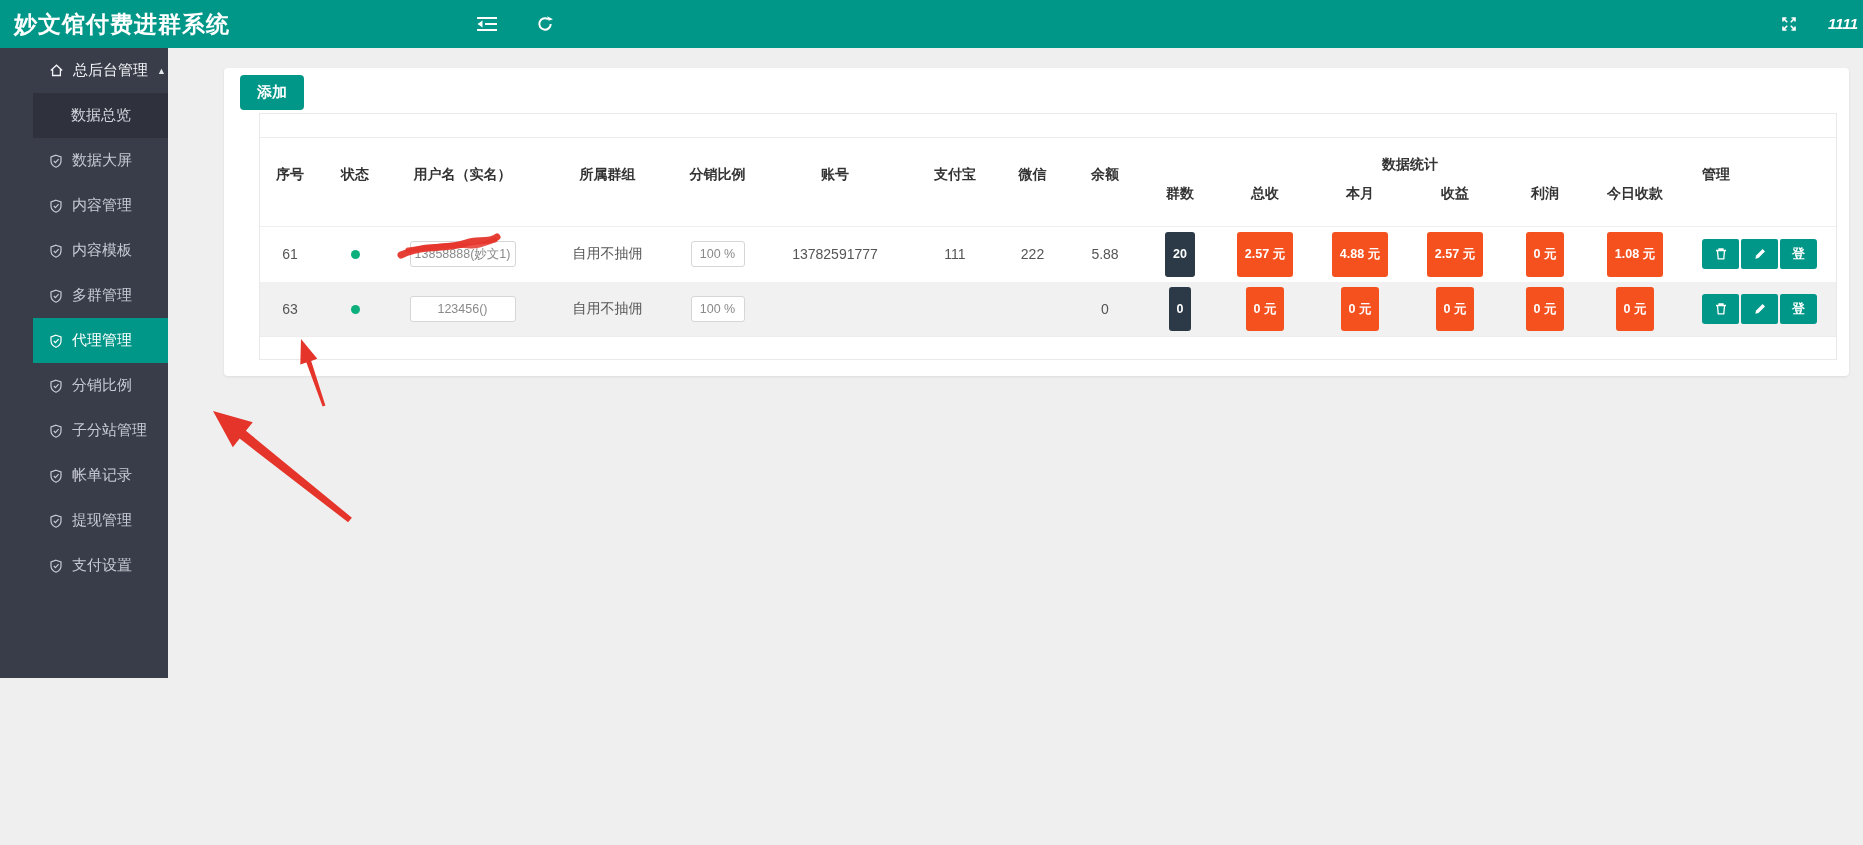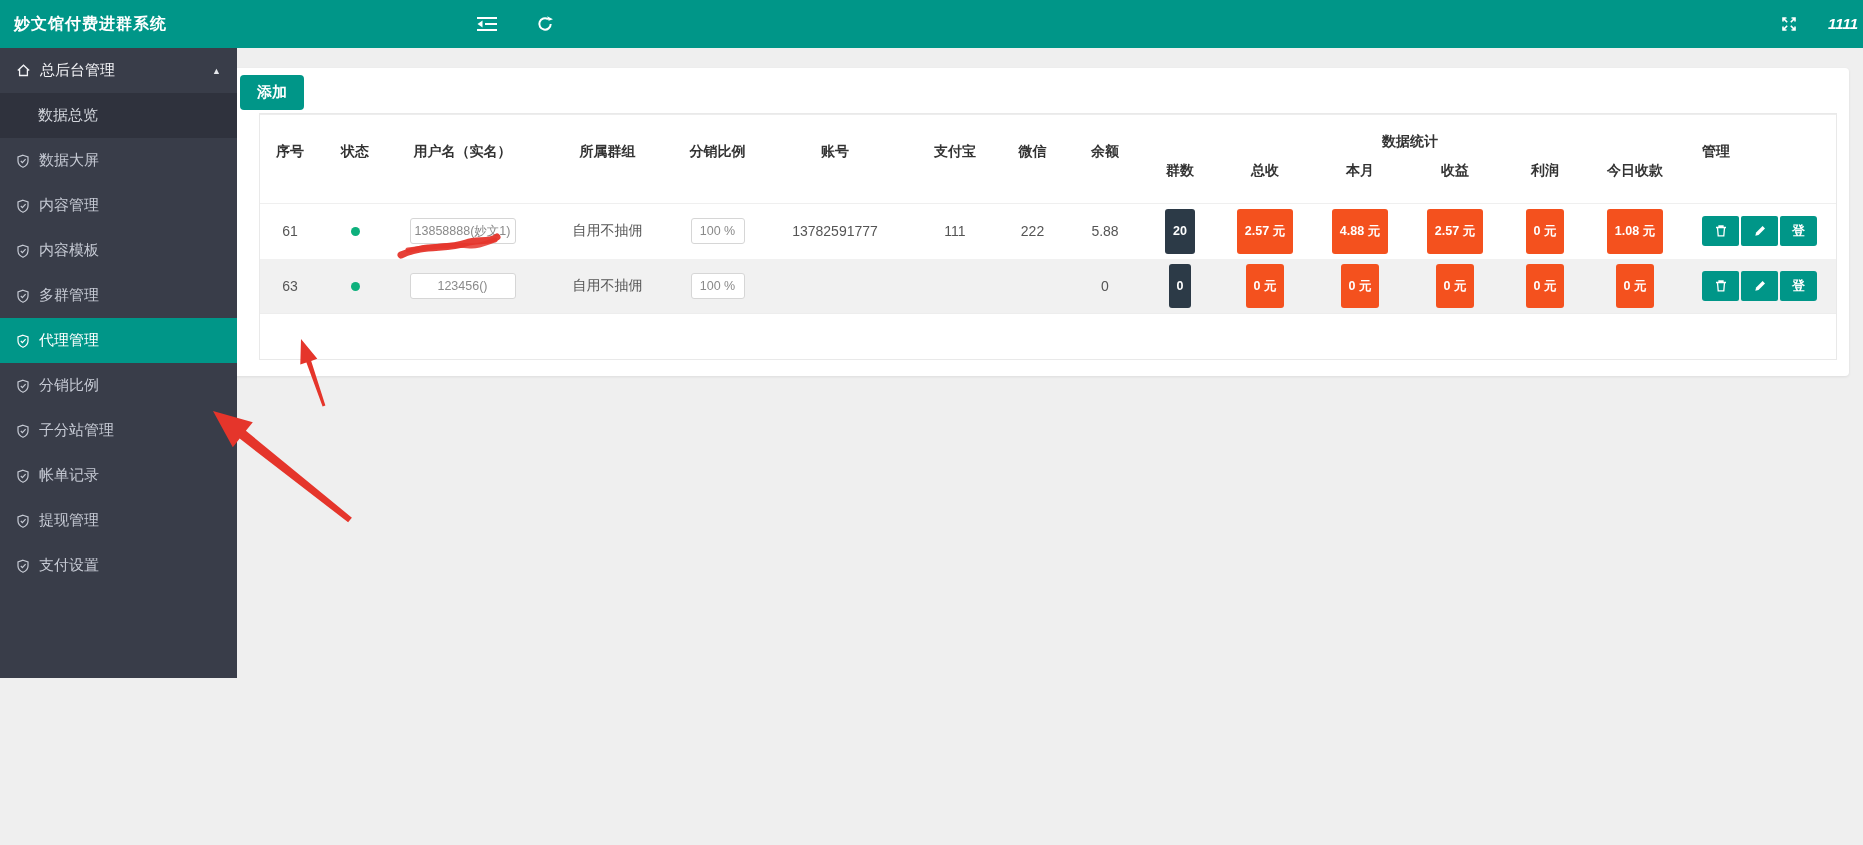--- a/index.html
+++ b/index.html
@@ -7,48 +7,48 @@
   body {
     font-family: "Liberation Sans", "DejaVu Sans", sans-serif;
     background:#efefef;
     position:relative;
     overflow:hidden;
     color:#555;
   }
   
   .topbar { position:absolute; left:0; top:0; width:1863px; height:48px; background:#009688; z-index:5; }
   .brand { position:absolute; left:14px; top:0; height:48px; line-height:48px;
-           color:#fff; font-size:16px; font-weight:700; letter-spacing:1px; }
+           color:#fff; font-size:23px; font-weight:700; letter-spacing:1px; }
   .tb-ic { position:absolute; top:0; height:48px; display:flex; align-items:center; justify-content:center;
            width:34px; cursor:pointer; }
   .tb-ic svg { display:block; }
   .tb-collapse { left:470px; }
   .tb-refresh  { left:528px; }
   .tb-full     { left:1772px; }
   .tb-user { position:absolute; right:5px; top:0; height:48px; line-height:48px;
              color:#fff; font-size:15px; font-weight:700; cursor:pointer;font-style:italic; }
   
-  .sidebar { position:absolute; left:0; top:48px; width:237px; height:630px; background:#393d49; z-index:4; }
+  .sidebar { position:absolute; left:0; top:48px; width:168px; height:630px; background:#393d49; z-index:4;padding-left:33px; }
   .m-row { height:45px; display:flex; align-items:center; padding-left:16px; gap:9px;
            font-size:15px; color:#c6cad4; cursor:pointer; white-space:nowrap; }
   .m-parent { color:#f2f3f6; }
   .m-parent .caret { margin-left:auto; margin-right:16px; font-size:9px; color:#e5e7ec; }
   .m-sub { background:#2f323d; color:#d3d6dd; padding-left:38px; }
   .m-row .mi { flex:0 0 auto; display:flex; }
   .m-row svg { stroke:currentColor; }
   .m-active { background:#009688; color:#fff; }
   
   .card { position:absolute; left:224px; top:68px; width:1625px; height:308px;
           background:#fff; border-radius:4px; box-shadow:0 1px 3px rgba(0,0,0,.08); z-index:1; }
   .add-btn { position:absolute; left:16px; top:7px; width:64px; height:35px;
              background:#009688; color:#fff; border:none; border-radius:4px;
              font-size:15px; font-weight:700; font-family:inherit; cursor:pointer; }
   .panel { position:absolute; left:35px; top:45px; width:1578px; height:247px;
            border:1px solid #e9e9e9; background:#fff; }
-  .panel table { width:100%; border-collapse:collapse; table-layout:fixed; 
+  .panel table { width:100%; border-collapse:collapse; table-layout:fixed; margin-top:23px;
                  border-top:1px solid #ededed; }
   thead th { font-size:14px; color:#333; font-weight:700; text-align:center; }
   thead tr.h1 th { height:38px; vertical-align:bottom; padding-bottom:2px; }
   thead tr.h1 th[rowspan] { vertical-align:middle; padding-bottom:14px; height:89px; }
   thead tr.h2 th { height:51px; vertical-align:middle; padding-bottom:14px; }
   thead { border-bottom:1px solid #efefef; }
   th.left, td.left { text-align:left; padding-left:22px; }
   tbody td { height:55px; text-align:center; font-size:14px; color:#555; vertical-align:middle; }
   tbody tr.alt { background:#f1f1f1;border-radius:17px; }
   tbody tr:last-child { border-bottom:1px solid #ededed; }

